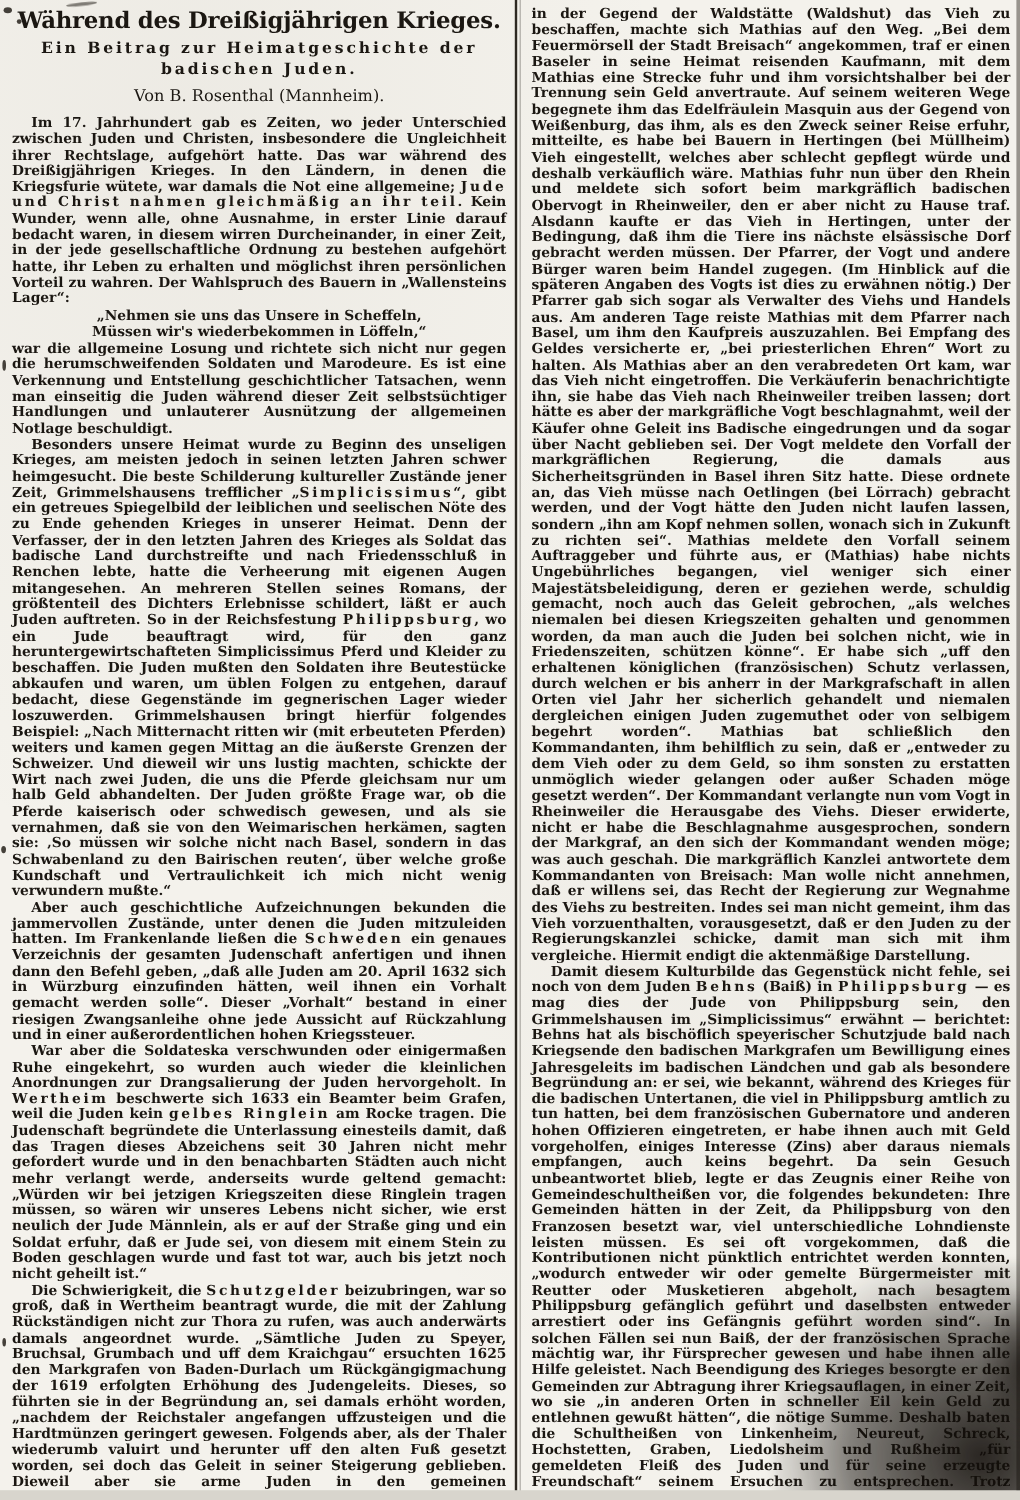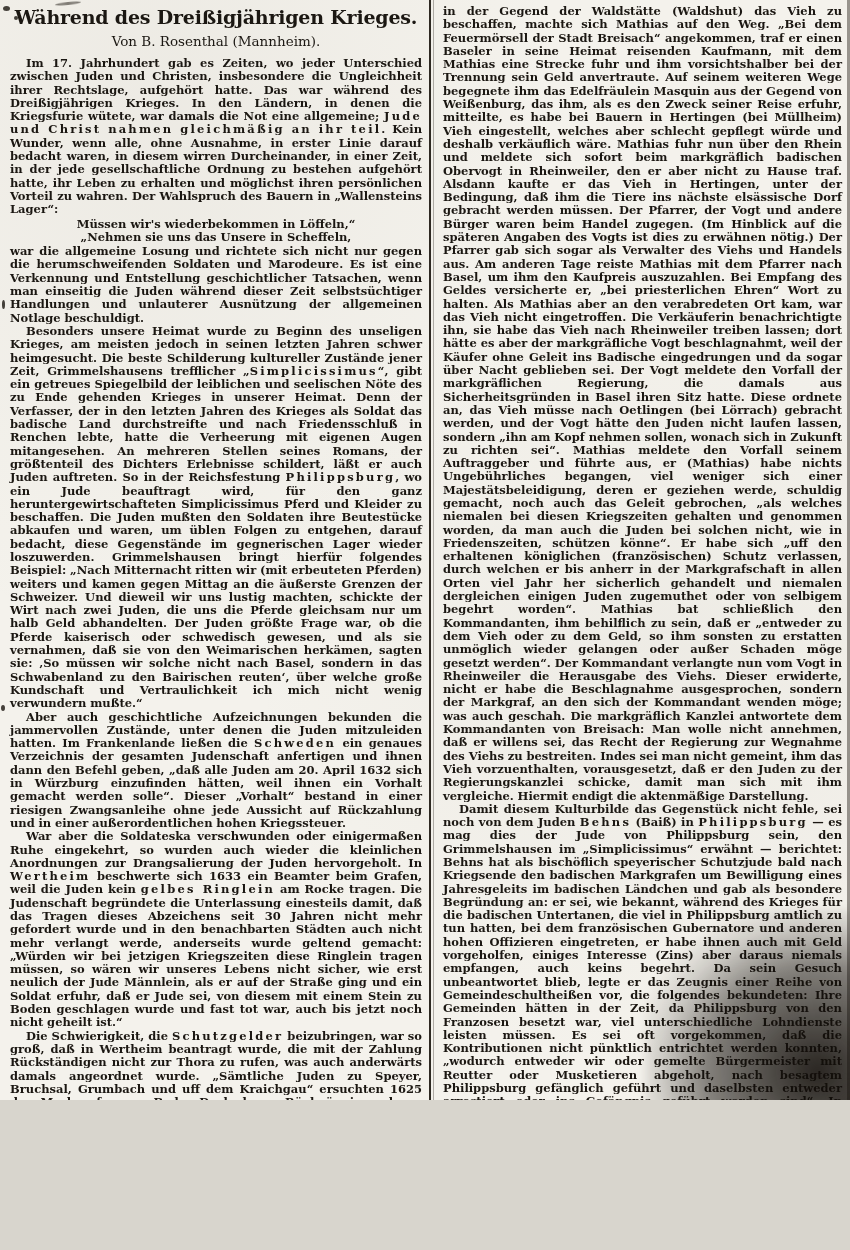--- a/index.html
+++ b/index.html
@@ -1,17 +1,17 @@
 <!DOCTYPE html>
 <html lang="de"><head>
 <meta charset="utf-8">
 <style>
   html,body{margin:0;padding:0;background:#d8d5cd;}
   .page{
-    position:relative;width:850px;height:1100px;overflow:hidden;
+    position:relative;width:850px;height:1242px;overflow:hidden;
     background:
       radial-gradient(ellipse at 20% 10%, rgba(120,110,95,0.06), transparent 40%),
       radial-gradient(ellipse at 80% 60%, rgba(120,110,95,0.05), transparent 45%),
       #f4f2ec;
     font-family:"DejaVu Serif", serif;color:#1b1712;
   }
   .col{position:absolute;top:0;}
   .col-left{left:10px;width:412px;padding-top:3px;}
   .col-right{left:443px;width:399px;padding-top:5px;}
   .divider{position:absolute;left:429px;top:0;width:2px;height:1250px;background:#2e2922;}
@@ -43,26 +43,30 @@
   .s5{left:2px;top:1115px;width:3px;height:7px;}
   .s6{left:55px;top:2px;width:26px;height:3px;transform:rotate(-6deg);opacity:.65;}
 </style>
 </head>
 <body>
 
 <div class="page">
 
   <div class="col col-left">
     <h1 class="title">Während des Dreißigjährigen Krieges.</h1>
+    <div class="subtitle">
+      <div>Ein Beitrag zur Heimatgeschichte der</div>
+      <div>badischen Juden.</div>
+    </div>
     <div class="byline">Von B. Rosenthal (Mannheim).</div>
     <div class="body-text" id="left-body">
         <p><span>Im 17. Jahrhundert gab es Zeiten, wo jeder Unterschied zwischen Juden und Christen, insbesondere die Ungleichheit ihrer Rechtslage, aufgehört hatte. Das war während des Dreißigjährigen Krieges. In den Ländern, in denen die Kriegsfurie wütete, war damals die Not eine allgemeine; </span><span class="sp">Jude und Christ nahmen gleichmäßig an ihr teil.</span><span> Kein Wunder, wenn alle, ohne Ausnahme, in erster Linie darauf bedacht waren, in diesem wirren Durcheinander, in einer Zeit, in der jede gesellschaftliche Ordnung zu bestehen aufgehört hatte, ihr Leben zu erhalten und möglichst ihren persönlichen Vorteil zu wahren. Der Wahlspruch des Bauern in „Wallensteins Lager“:</span></p>
         <div class="verse">
+          <div>„Nehmen sie uns das Unsere in Scheffeln,</div>
           <div>Müssen wir's wiederbekommen in Löffeln,“</div>
-          <div>„Nehmen sie uns das Unsere in Scheffeln,</div>
         </div>
         <p class="noindent"><span>war die allgemeine Losung und richtete sich nicht nur gegen die herumschweifenden Soldaten und Marodeure. Es ist eine Verkennung und Entstellung geschichtlicher Tatsachen, wenn man einseitig die Juden während dieser Zeit selbstsüchtiger Handlungen und unlauterer Ausnützung der allgemeinen Notlage beschuldigt.</span></p>
         <p><span>Besonders unsere Heimat wurde zu Beginn des unseligen Krieges, am meisten jedoch in seinen letzten Jahren schwer heimgesucht. Die beste Schilderung kultureller Zustände jener Zeit, Grimmelshausens trefflicher „</span><span class="sp">Simplicissimus</span><span>“, gibt ein getreues Spiegelbild der leiblichen und seelischen Nöte des zu Ende gehenden Krieges in unserer Heimat. Denn der Verfasser, der in den letzten Jahren des Krieges als Soldat das badische Land durchstreifte und nach Friedensschluß in Renchen lebte, hatte die Verheerung mit eigenen Augen mitangesehen. An mehreren Stellen seines Romans, der größtenteil des Dichters Erlebnisse schildert, läßt er auch Juden auftreten. So in der Reichsfestung </span><span class="sp">Philippsburg</span><span>, wo ein Jude beauftragt wird, für den ganz heruntergewirtschafteten Simplicissimus Pferd und Kleider zu beschaffen. Die Juden mußten den Soldaten ihre Beutestücke abkaufen und waren, um üblen Folgen zu entgehen, darauf bedacht, diese Gegenstände im gegnerischen Lager wieder loszuwerden. Grimmelshausen bringt hierfür folgendes Beispiel: „Nach Mitternacht ritten wir (mit erbeuteten Pferden) weiters und kamen gegen Mittag an die äußerste Grenzen der Schweizer. Und dieweil wir uns lustig machten, schickte der Wirt nach zwei Juden, die uns die Pferde gleichsam nur um halb Geld abhandelten. Der Juden größte Frage war, ob die Pferde kaiserisch oder schwedisch gewesen, und als sie vernahmen, daß sie von den Weimarischen herkämen, sagten sie: ‚So müssen wir solche nicht nach Basel, sondern in das Schwabenland zu den Bairischen reuten‘, über welche große Kundschaft und Vertraulichkeit ich mich nicht wenig verwundern mußte.“</span></p>
         <p><span>Aber auch geschichtliche Aufzeichnungen bekunden die jammervollen Zustände, unter denen die Juden mitzuleiden hatten. Im Frankenlande ließen die </span><span class="sp">Schweden</span><span> ein genaues Verzeichnis der gesamten Judenschaft anfertigen und ihnen dann den Befehl geben, „daß alle Juden am 20. April 1632 sich in Würzburg einzufinden hätten, weil ihnen ein Vorhalt gemacht werden solle“. Dieser „Vorhalt“ bestand in einer riesigen Zwangsanleihe ohne jede Aussicht auf Rückzahlung und in einer außerordentlichen hohen Kriegssteuer.</span></p>
         <p><span>War aber die Soldateska verschwunden oder einigermaßen Ruhe eingekehrt, so wurden auch wieder die kleinlichen Anordnungen zur Drangsalierung der Juden hervorgeholt. In </span><span class="sp">Wertheim</span><span> beschwerte sich 1633 ein Beamter beim Grafen, weil die Juden kein </span><span class="sp">gelbes Ringlein</span><span> am Rocke tragen. Die Judenschaft begründete die Unterlassung einesteils damit, daß das Tragen dieses Abzeichens seit 30 Jahren nicht mehr gefordert wurde und in den benachbarten Städten auch nicht mehr verlangt werde, anderseits wurde geltend gemacht: „Würden wir bei jetzigen Kriegszeiten diese Ringlein tragen müssen, so wären wir unseres Lebens nicht sicher, wie erst neulich der Jude Männlein, als er auf der Straße ging und ein Soldat erfuhr, daß er Jude sei, von diesem mit einem Stein zu Boden geschlagen wurde und fast tot war, auch bis jetzt noch nicht geheilt ist.“</span></p>
         <p><span>Die Schwierigkeit, die </span><span class="sp">Schutzgelder</span><span> beizubringen, war so groß, daß in Wertheim beantragt wurde, die mit der Zahlung Rückständigen nicht zur Thora zu rufen, was auch anderwärts damals angeordnet wurde. „Sämtliche Juden zu Speyer, Bruchsal, Grumbach und uff dem Kraichgau“ ersuchten 1625 den Markgrafen von Baden-Durlach um Rückgängigmachung der 1619 erfolgten Erhöhung des Judengeleits. Dieses, so führten sie in der Begründung an, sei damals erhöht worden, „nachdem der Reichstaler angefangen uffzusteigen und die Hardtmünzen geringert gewesen. Folgends aber, als der Thaler wiederumb valuirt und herunter uff den alten Fuß gesetzt worden, sei doch das Geleit in seiner Steigerung geblieben. Dieweil aber sie arme Juden in den gemeinen Landesverderbungen sowohl von Feind als Freund merklich gelitten und aufs äußerst ruinirt worden seien, gestalt sie noch uff alle begebende Durch- und Anzüg das Aeußerst hergeben und sich verfolgen lassen müßten, daherr seien sie so erarmet und erarmten noch, daß sie bei so hohen Geleitgeld das markgräfliche Land nicht durchreisen und benutzen könnten.“</span></p>
       </div>
   </div>
 
   <div class="divider"></div>

